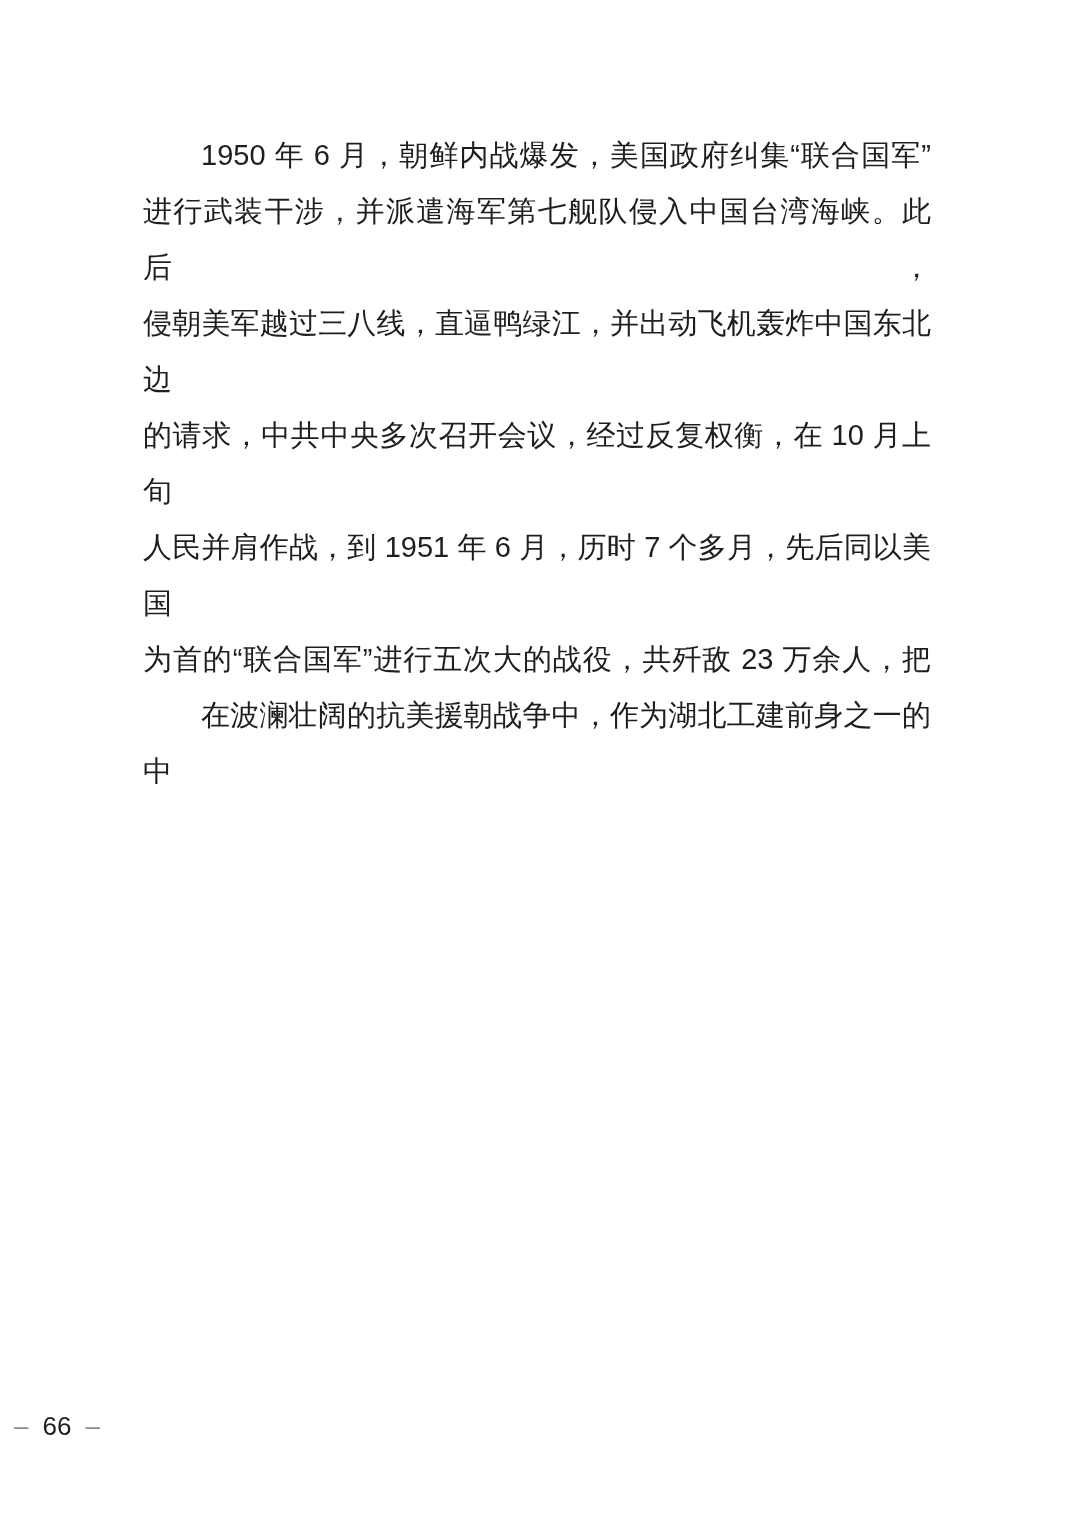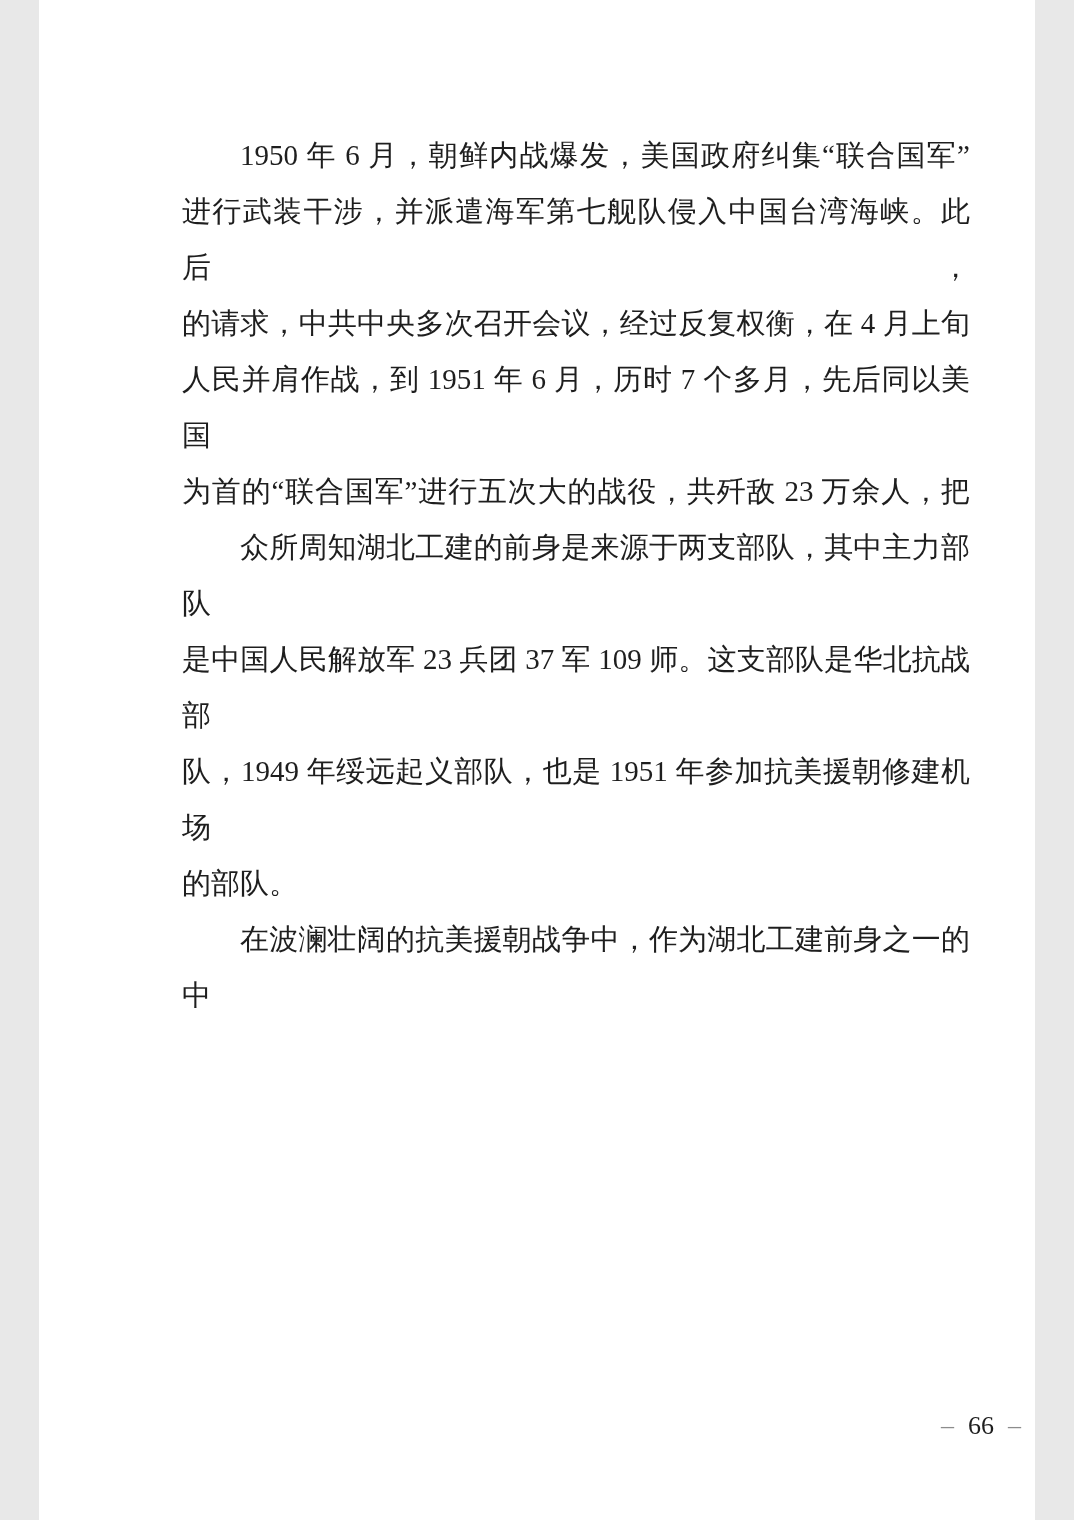--- a/index.html
+++ b/index.html
@@ -2,26 +2,26 @@
 <html><head>
 <meta charset="utf-8">
 <style>
   html, body {
     margin: 0;
     padding: 0;
     background: #e8e8e8;
   }
   .page {
     position: relative;
-    width: 996px;
+    width: 1074px;
     height: 1520px;
     margin: 0 auto;
     background: #ffffff;
     overflow: hidden;
-    font-family: Liberation Serif, serif;
+    font-family: Liberation Sans, sans-serif;
     color: #1e1e1e;
   }
   .body-text {
     position: absolute;
     left: 143px;
     top: 127px;
     width: 788px;
     font-size: 29px;
     line-height: 56px;
   }
@@ -39,54 +39,49 @@
     text-indent: 2em;
   }
   .line.last {
     text-align-last: left;
   }
   .footer {
     position: absolute;
     left: 0;
     top: 1410px;
     width: 100%;
-    text-align: right;
+    text-align: left;
     font-size: 26px;
     line-height: 32px;
     color: #1e1e1e;
   }
   .footer .dash {
     color: #8c8c8c;
     padding: 0 14px;
   }
 </style>
 </head>
 <body>
 
 <div class="page">
 
   <main class="body-text">
 
     <p class="para">
       <span class="line first">1950 年 6 月，朝鲜内战爆发，美国政府纠集“联合国军”</span>
       <span class="line">进行武装干涉，并派遣海军第七舰队侵入中国台湾海峡。此后，</span>
-      <span class="line">的请求，中共中央多次召开会议，经过反复权衡，在 4 月上旬</span>
+      <span class="line">侵朝美军越过三八线，直逼鸭绿江，并出动飞机轰炸中国东北边</span>
+      <span class="line">的请求，中共中央多次召开会议，经过反复权衡，在 10 月上旬</span>
     </p>
 
     <p class="para">
       <span class="line">人民并肩作战，到 1951 年 6 月，历时 7 个多月，先后同以美国</span>
       <span class="line">为首的“联合国军”进行五次大的战役，共歼敌 23 万余人，把</span>
     </p>
 
-    <p class="para">
-      <span class="line first">众所周知湖北工建的前身是来源于两支部队，其中主力部队</span>
-      <span class="line">是中国人民解放军 23 兵团 37 军 109 师。这支部队是华北抗战部</span>
-      <span class="line">队，1949 年绥远起义部队，也是 1951 年参加抗美援朝修建机场</span>
-      <span class="line last">的部队。</span>
-    </p>
 
     <p class="para">
       <span class="line first">在波澜壮阔的抗美援朝战争中，作为湖北工建前身之一的中</span>
 
     </p>
 
   </main>
 
   <footer class="footer">
     <span class="dash">–</span><span class="pagenum">66</span><span class="dash">–</span>

